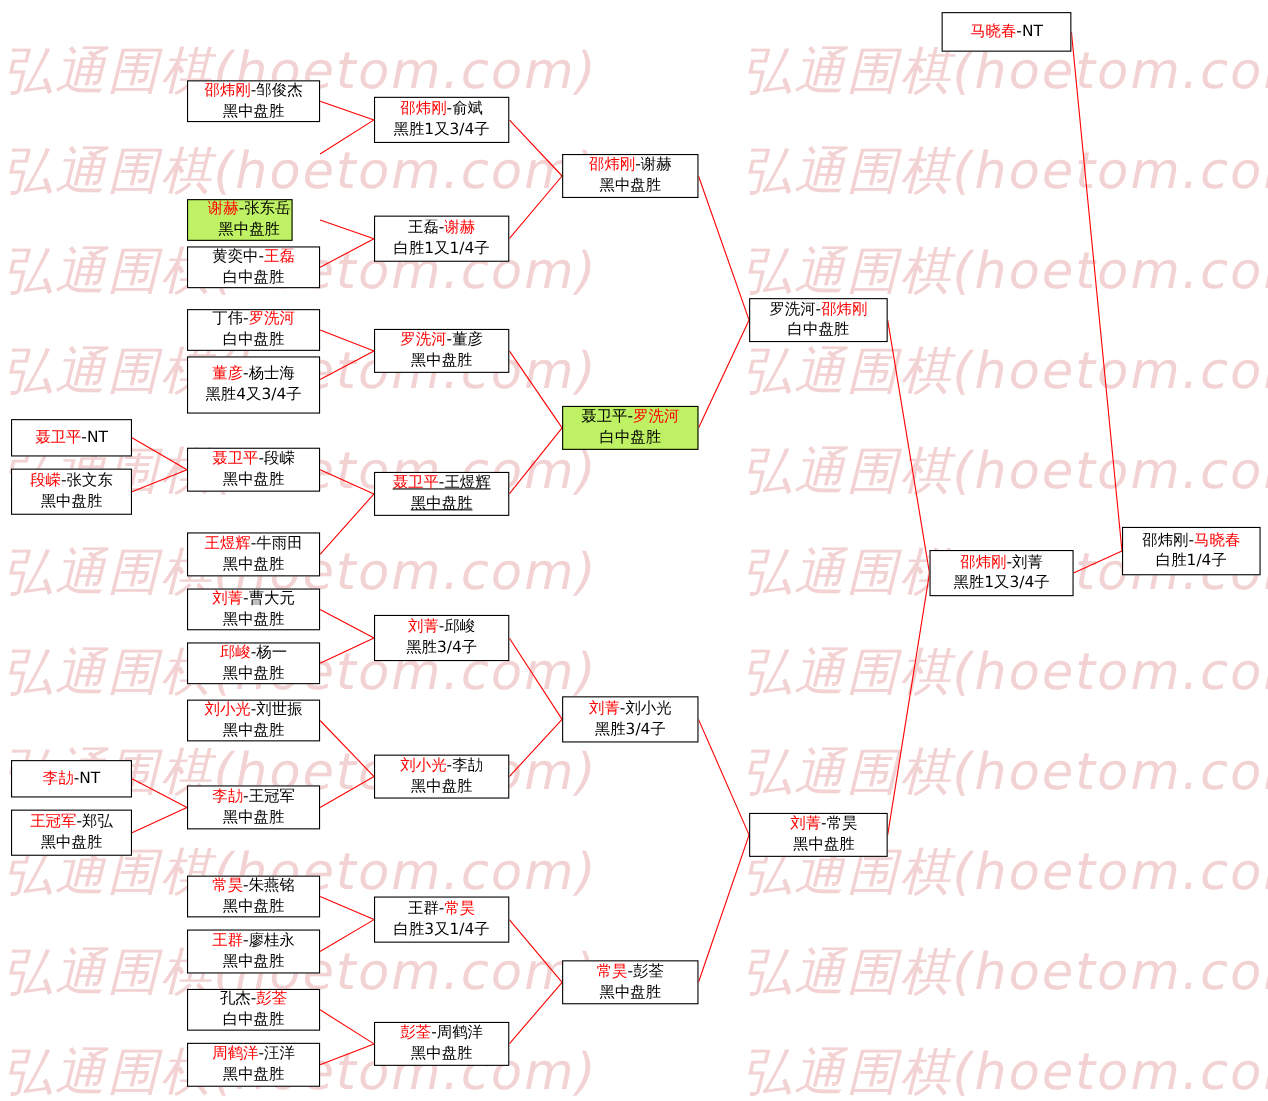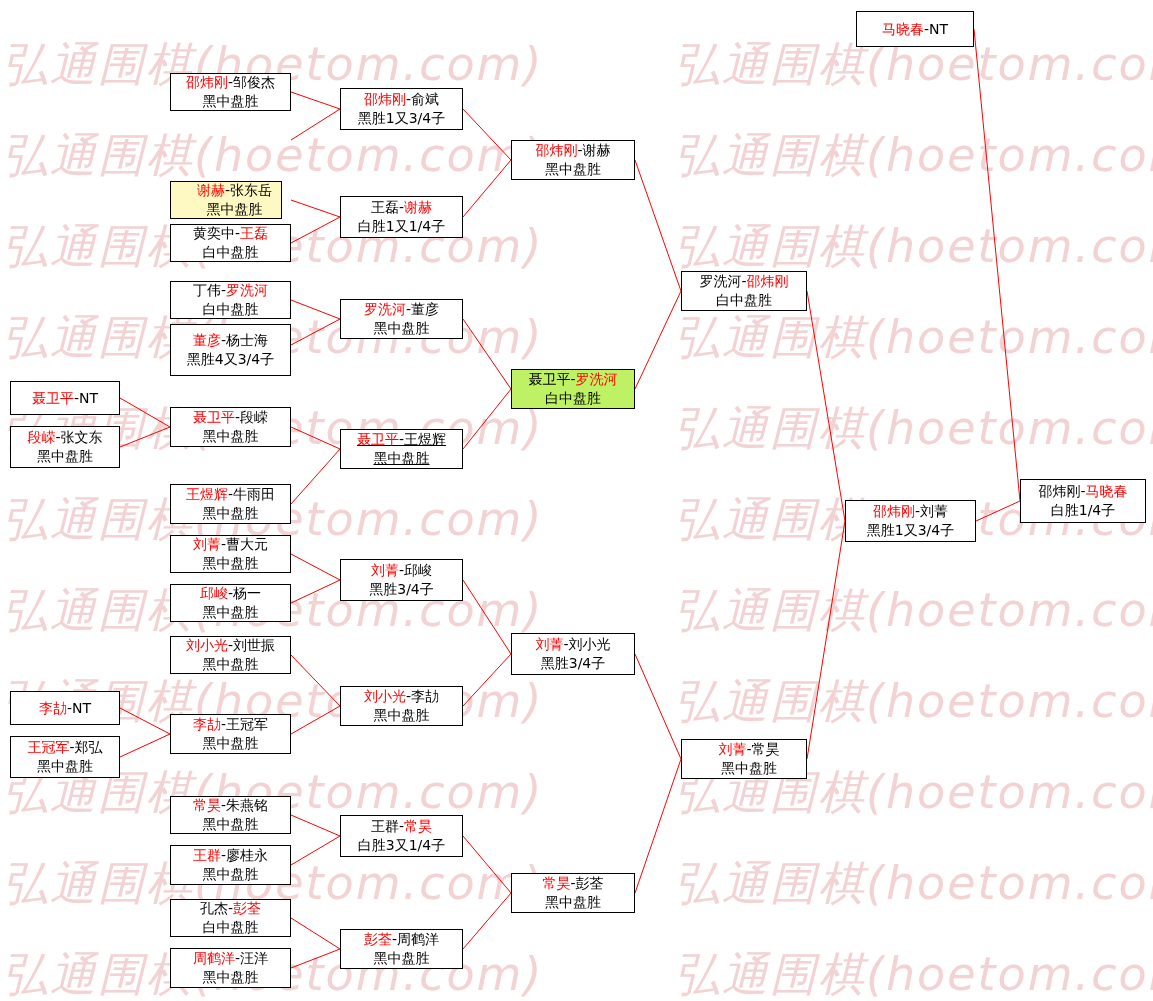--- a/index.html
+++ b/index.html
@@ -103,21 +103,21 @@
       <line x1="807" y1="291" x2="845" y2="521" stroke="#ff0000" stroke-width="1"></line>
       <line x1="807" y1="759" x2="845" y2="521" stroke="#ff0000" stroke-width="1"></line>
       <line x1="976" y1="521" x2="1020" y2="501" stroke="#ff0000" stroke-width="1"></line>
       <line x1="974" y1="29" x2="1020" y2="501" stroke="#ff0000" stroke-width="1"></line>
     </svg>
   <div id="boxes-layer">
       <div class="match" style="left: 170px; top: 73px; width: 121px; height: 38px; border-color: rgb(0, 0, 0); background: rgb(255, 255, 255);">
         <div class="l1"><span class="win">邵炜刚</span><span>-</span><span>邹俊杰</span></div>
         <div class="l2">黑中盘胜</div>
       </div>
-      <div class="match" style="left: 170px; top: 181px; width: 112px; height: 38px; border-color: rgb(0, 0, 0); background: #fef9c3; padding-left: 17px;">
+      <div class="match" style="left: 170px; top: 181px; width: 96px; height: 38px; border-color: rgb(0, 0, 0); background: #bef264; padding-left: 17px;">
         <div class="l1"><span class="win">谢赫</span><span>-</span><span>张东岳</span></div>
         <div class="l2">黑中盘胜</div>
       </div>
       <div class="match" style="left: 170px; top: 224px; width: 121px; height: 38px; border-color: rgb(0, 0, 0); background: rgb(255, 255, 255);">
         <div class="l1"><span>黄奕中</span><span>-</span><span class="win">王磊</span></div>
         <div class="l2">白中盘胜</div>
       </div>
       <div class="match" style="left: 170px; top: 281px; width: 121px; height: 38px; border-color: rgb(0, 0, 0); background: rgb(255, 255, 255);">
         <div class="l1"><span>丁伟</span><span>-</span><span class="win">罗洗河</span></div>
         <div class="l2">白中盘胜</div>

